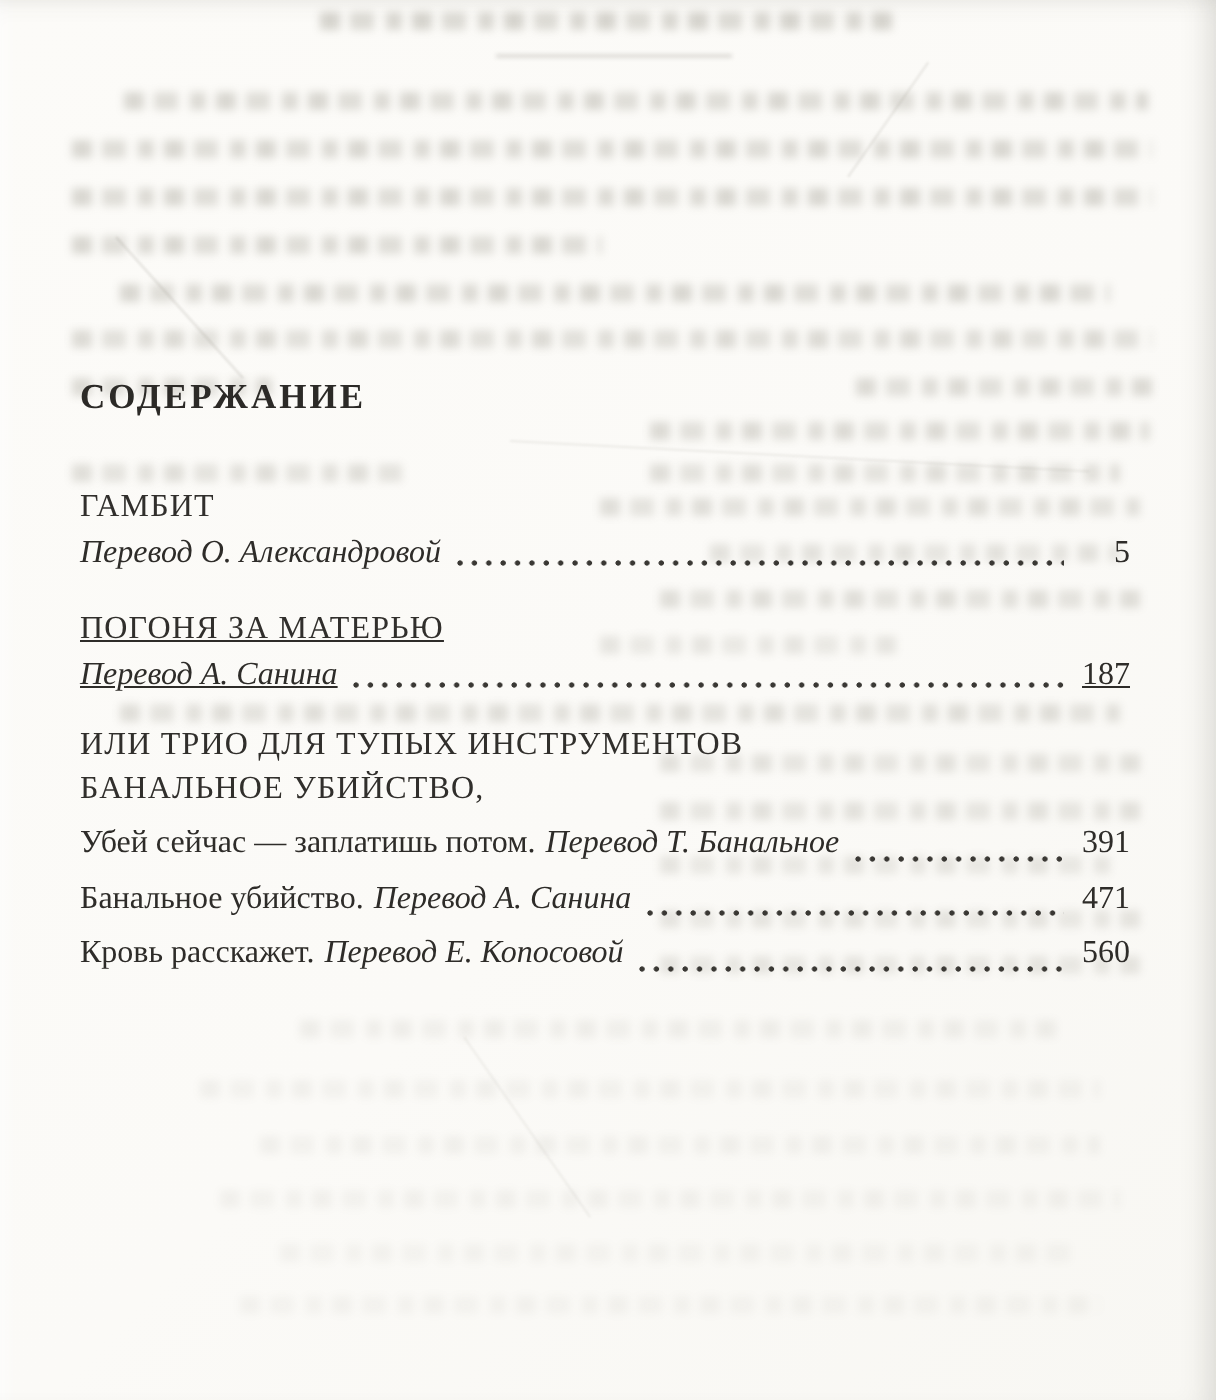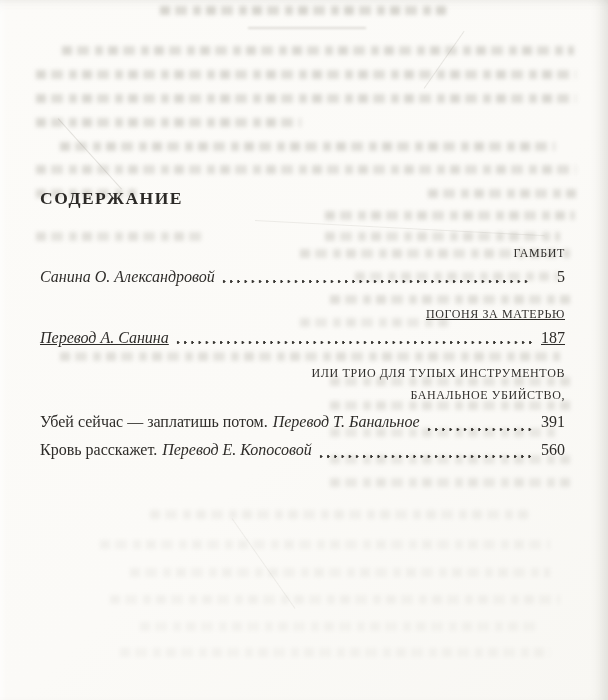--- a/index.html
+++ b/index.html
@@ -48,23 +48,22 @@
   }
   .toc-heading {
     margin:0; font-size:17.5px; font-weight:bold; line-height:22px;
     text-align:left; letter-spacing:1.5px; color:#2c2a27;
   }
   .toc-section { margin:0; }
   .sec-1 { margin-top:33px; }
   .sec-2 { margin-top:15px;text-decoration:underline; }
   .sec-3 { margin-top:13px; }
   .sec-title {
-    font-size:12px; line-height:23px; letter-spacing:0.6px;
+    font-size:16px; line-height:23px; letter-spacing:0.6px;
     color:#312f2c;
-    text-align:right;
   }
   .sec-3 .sec-title { line-height:22px; }
   .entries-3 { margin-top:2px; }
   .toc-entry {
     display:flex; align-items:baseline;
     font-size:16px; line-height:23px;
   }
   .entries-3 .toc-entry { line-height:27.5px; }
   .entry-text { white-space:nowrap; }
   .entry-text .rm { margin-right:5px; }
@@ -120,21 +119,21 @@
       <div class="scratch" style="top: 220px; left: 255px; width: 290px; opacity: 0.3; transform: rotate(3deg);"></div>
       <div class="scratch" style="top: 518px; left: 232px; width: 110px; opacity: 0.25; transform: rotate(55deg);"></div>
     </div>
 
   <main class="content">
     <h1 class="toc-heading">СОДЕРЖАНИЕ</h1>
 
     <section class="toc-section sec-1">
       <div class="sec-title">ГАМБИТ</div>
       <div class="toc-entry">
-        <span class="entry-text it">Санина О. Александровой</span>
+        <span class="entry-text it">Перевод О. Александровой</span>
         <span class="dots"></span>
         <span class="pagenum">5</span>
       </div>
     </section>
 
     <section class="toc-section sec-2">
       <div class="sec-title">ПОГОНЯ ЗА МАТЕРЬЮ</div>
       <div class="toc-entry">
         <span class="entry-text it">Перевод А. Санина</span>
         <span class="dots"></span>
@@ -145,20 +144,25 @@
     <section class="toc-section sec-3">
       <div class="sec-title">ИЛИ ТРИО ДЛЯ ТУПЫХ ИНСТРУМЕНТОВ</div>
       <div class="sec-title">БАНАЛЬНОЕ УБИЙСТВО,</div>
       <div class="entries-3">
         <div class="toc-entry">
           <span class="entry-text"><span class="rm">Убей сейчас — заплатишь потом.</span><span class="it">Перевод Т. Банальное</span></span>
           <span class="dots"></span>
           <span class="pagenum">391</span>
         </div>
         <div class="toc-entry">
+          <span class="entry-text"><span class="rm">Банальное убийство.</span><span class="it">Перевод А. Санина</span></span>
+          <span class="dots"></span>
+          <span class="pagenum">471</span>
+        </div>
+        <div class="toc-entry">
           <span class="entry-text"><span class="rm">Кровь расскажет.</span><span class="it">Перевод Е. Копосовой</span></span>
           <span class="dots"></span>
           <span class="pagenum">560</span>
         </div>
       </div>
     </section>
   </main>
 </div>
 
 </body></html>

